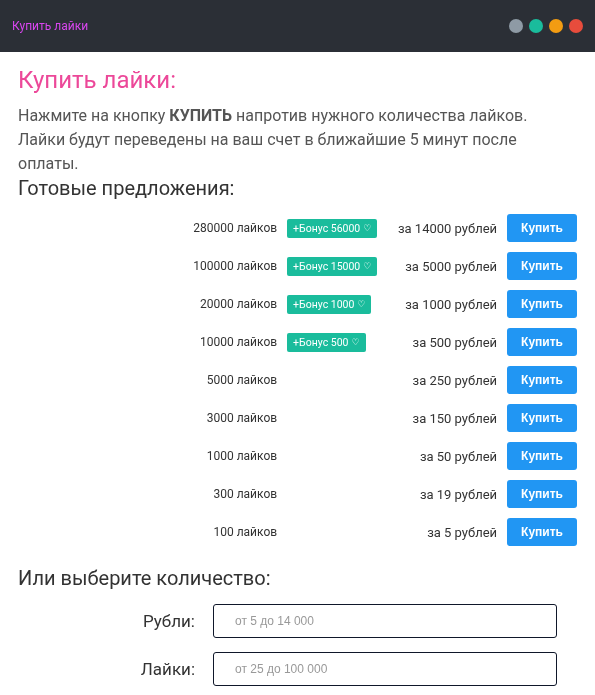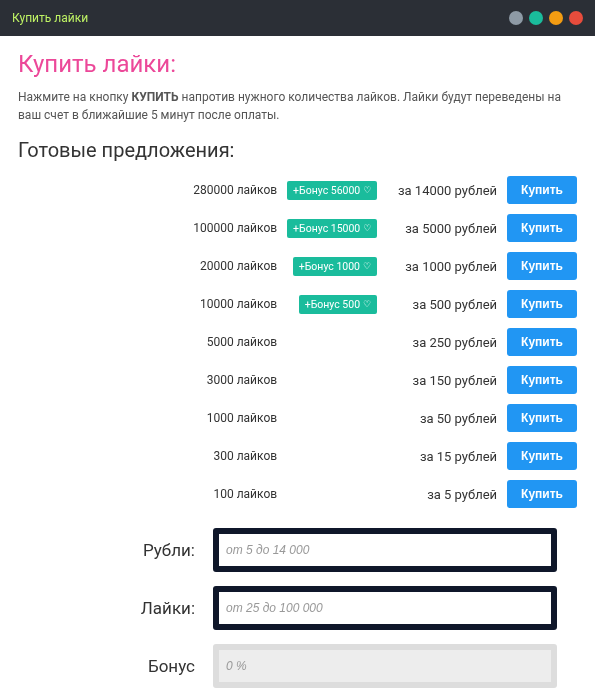--- a/index.html
+++ b/index.html
@@ -1,40 +1,40 @@
 <!DOCTYPE html>
 <html><head>
 <meta charset="utf-8">
 <style>
 * { box-sizing: border-box; margin: 0; padding: 0; }
 body { font-family: -apple-system, BlinkMacSystemFont, "Segoe UI", Roboto, Arial, sans-serif; font-size: 13px; color: #333; background: #fff; width: 595px; }
-.titlebar { background: #2b2f36; color: #bef264; height: 36px; display: flex; align-items: center; padding: 0 12px; justify-content: space-between; }
+.titlebar { background: #2b2f36; color: #d946ef; height: 52px; display: flex; align-items: center; padding: 0 12px; justify-content: space-between; }
 .titlebar-title { font-size: 12px; }
 .titlebar-buttons { display: flex; gap: 6px; }
 .tb-btn { width: 14px; height: 14px; border-radius: 50%; display: inline-block; }
 .tb1 { background: #8e9aa5; }
 .tb2 { background: #1abc9c; }
 .tb3 { background: #f39c12; }
 .tb4 { background: #e74c3c; }
 .content { padding: 14px 18px 24px 18px; }
 h1 { font-size: 24px; font-weight: 400; color: #ec4899; margin-bottom: 10px; }
-.intro { font-size: 12px; color: #555; line-height: 1.5; margin-bottom: 14px; }
+.intro { font-size: 16px; color: #555; line-height: 1.5; }
 h2 { font-size: 20px; font-weight: 400; color: #333; margin-bottom: 14px; }
 .offers { margin-bottom: 20px; }
 .offer-row { display: flex; align-items: center; justify-content: flex-end; gap: 10px; margin-bottom: 10px; }
 .likes-col { width: 100px; text-align: right; font-size: 12px; color: #333; }
-.bonus-col { width: 90px; text-align: right; border-radius: 6px; }
+.bonus-col { width: 90px; text-align: left; border-radius: 6px; }
 .bonus-badge { background: #1abc9c; color: #fff; font-size: 10.5px; padding: 3px 6px; border-radius: 2px; display: inline-flex; align-items: center; gap: 3px; white-space: nowrap; }
 .heart { font-size: 9px; }
 .price-col { width: 110px; text-align: right; font-size: 13px; color: #333; }
 .btn { background: #2196f3; color: #fff; border: none; padding: 7px 14px; font-size: 12px; font-weight: 600; border-radius: 3px; cursor: pointer; }
 .form-row { display: flex; align-items: center; margin-bottom: 14px; }
 .form-label { width: 195px; text-align: right; padding-right: 18px; font-size: 17px; color: #333; }
 .form-input-wrap { flex: 1; padding-right: 20px; }
-input[type=text] { width: 100%; padding: 9px 7px; border: 6px solid #0f172a; border-radius: 3px; font-size: 12px; color: #555; font-style: italic; }
+input[type=text] { width: 100%; padding: 9px 21px; border: 1px solid #0f172a; border-radius: 3px; font-size: 12px; color: #555; }
 input[type=text]::placeholder { color: #999; }
 input[readonly] { background: #ededed; color: #888; border-color: #ddd; }
 </style>
 </head>
 <body>
 
 <div class="titlebar">
   <span class="titlebar-title">Купить лайки</span>
   <div class="titlebar-buttons">
     <span class="tb-btn tb1"></span>
@@ -102,31 +102,32 @@
       </div>
       <div class="offer-row">
         <div class="likes-col">1000 лайков</div>
         <div class="bonus-col"></div>
         <div class="price-col">за 50 рублей</div>
         <button class="btn">Купить</button>
       </div>
       <div class="offer-row">
         <div class="likes-col">300 лайков</div>
         <div class="bonus-col"></div>
-        <div class="price-col">за 15 рублей</div>
+        <div class="price-col">за 19 рублей</div>
         <button class="btn">Купить</button>
       </div>
       <div class="offer-row">
         <div class="likes-col">100 лайков</div>
         <div class="bonus-col"></div>
         <div class="price-col">за 5 рублей</div>
         <button class="btn">Купить</button>
       </div>
     </div>
 
+  <h2>Или выберите количество:</h2>
 
   <div class="form-row">
     <div class="form-label">Рубли:</div>
     <div class="form-input-wrap"><input type="text" placeholder="от 5 до 14 000" style=""></div>
   </div>
   <div class="form-row">
     <div class="form-label">Лайки:</div>
     <div class="form-input-wrap"><input type="text" placeholder="от 25 до 100 000" style=""></div>
   </div>
   <div class="form-row">

